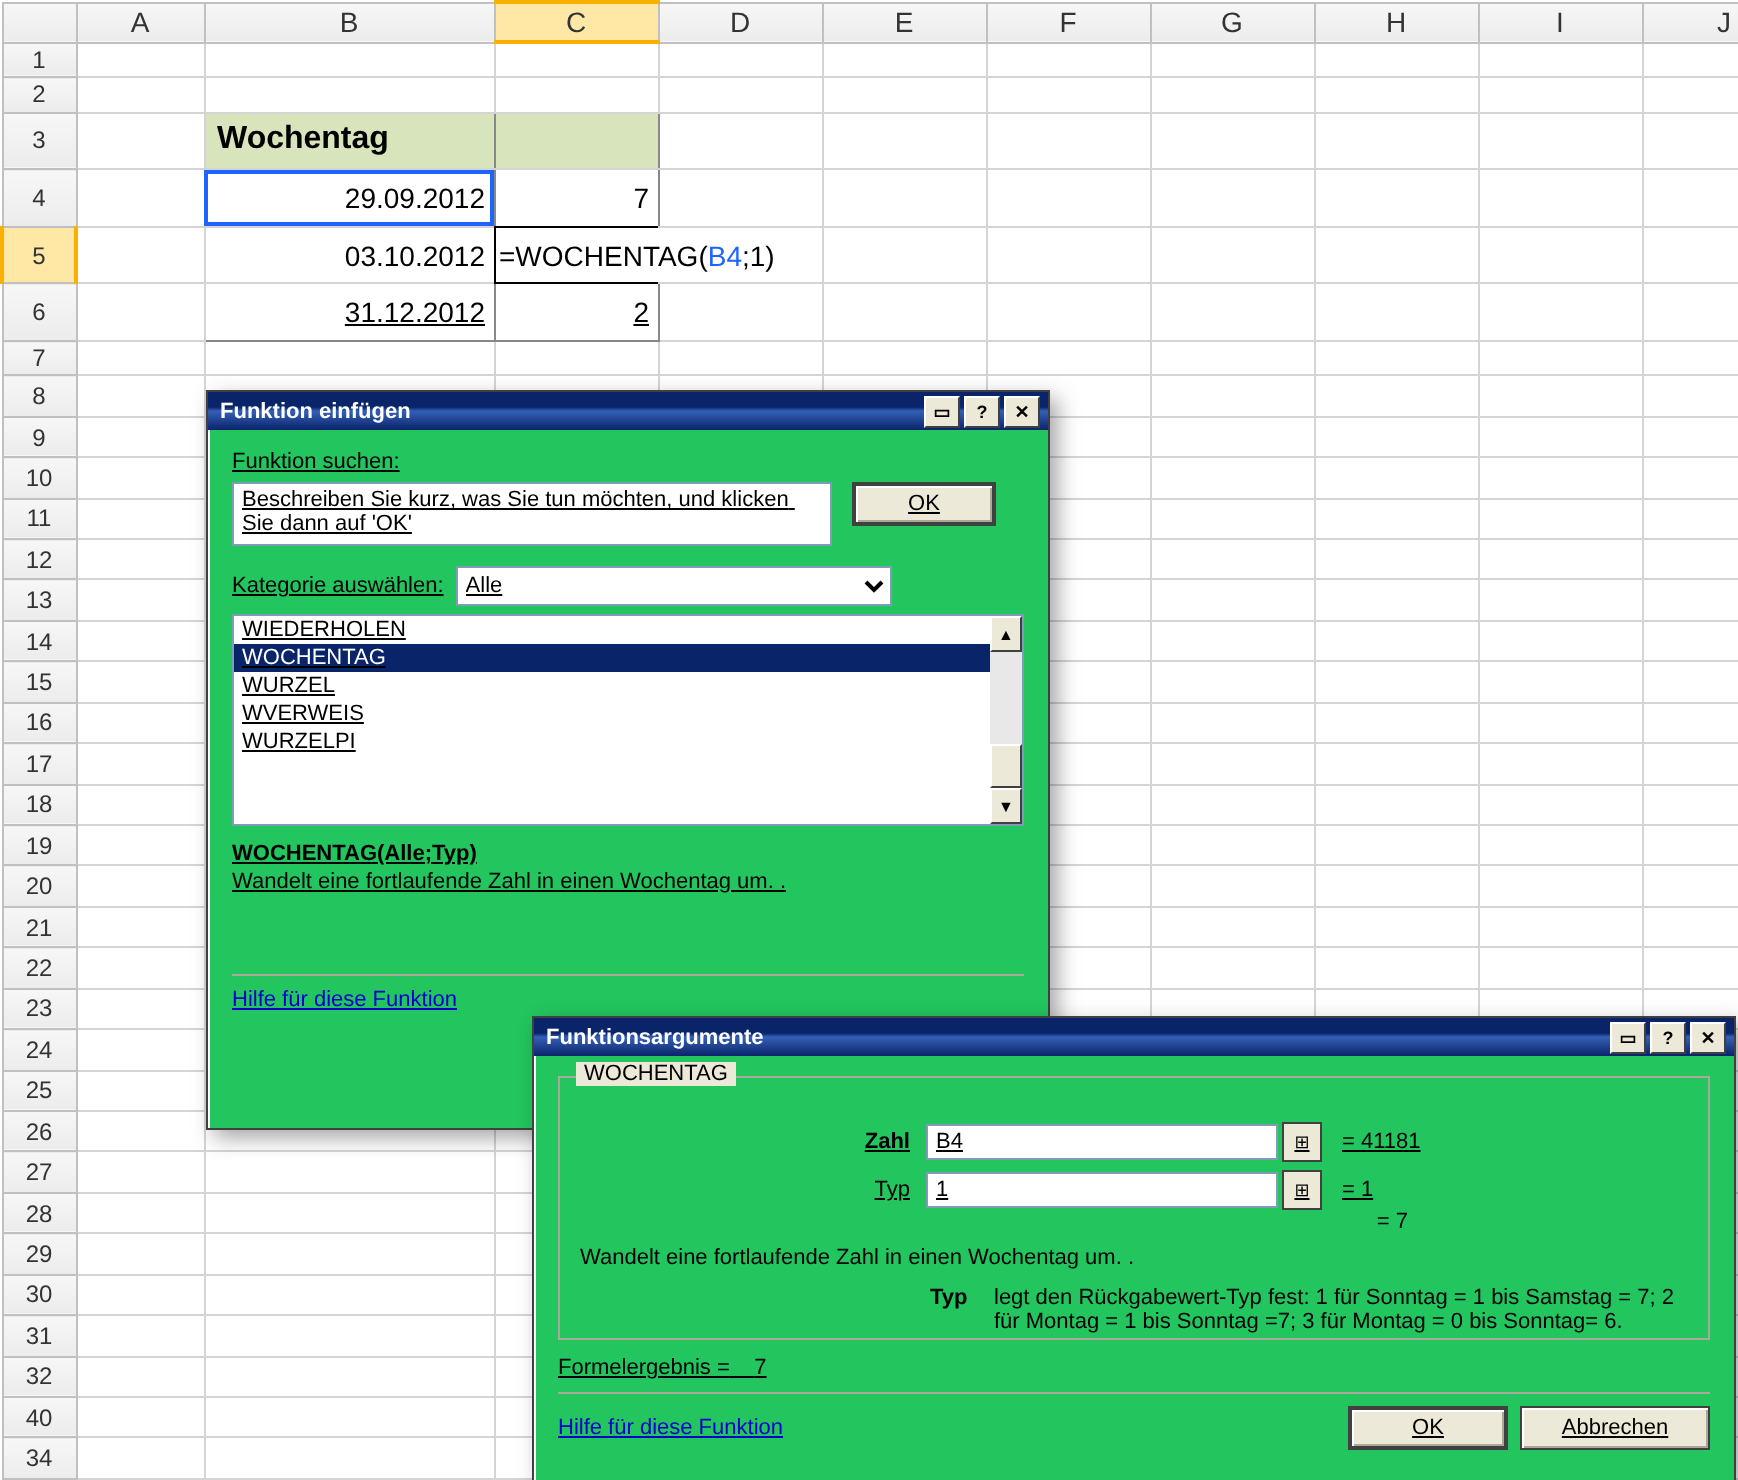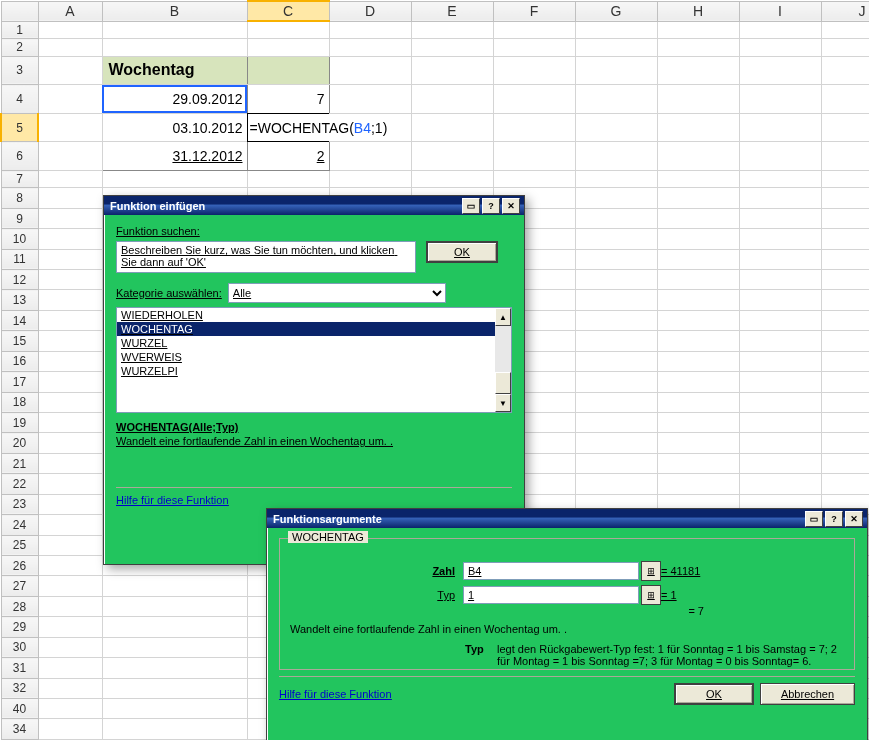--- a/index.html
+++ b/index.html
@@ -290,20 +290,21 @@
     height: 18px;
     margin-left: 2px;
     border: 1px solid #404040;
     background: #ece9d8;
     display: flex;
     align-items: center;
     justify-content: center;
     font-size: 9px;
   }
   .argrow .eval {
+    margin-left: 10px;
     white-space: nowrap;
   }
   hr.sep {
     border: none;
     border-top: 1px solid #aca899;
     margin: 6px 0;
   }
 </style>
 </head>
 <body>
@@ -868,20 +869,25 @@
       <div style="position:absolute; right:150px; top:66px;">=   7</div>
 
       <div style="position:absolute; left:10px; top:84px;">Wandelt eine fortlaufende Zahl in einen Wochentag um. .</div>
 
       <div style="position:absolute; left:185px; right:10px; top:104px; display:flex;">
         <span style="font-weight:bold; flex:0 0 32px;">Typ</span>
         <span style="flex:1;">legt den Rückgabewert-Typ fest: 1 für Sonntag = 1 bis Samstag = 7;  2 für Montag = 1 bis  Sonntag =7;  3 für Montag = 0 bis Sonntag= 6.</span>
       </div>
     </div>
 
+    <div style="margin-top:8px;">
+      <span>Formelergebnis =</span>
+      &nbsp;&nbsp;
+      <span>7</span>
+    </div>
 
     <hr class="sep">
 
     <div style="display:flex; align-items:center;">
       <a href="#" class="link">Hilfe für diese Funktion</a>
       <span style="flex:1"></span>
       <button class="button default" style="width:80px; margin-right:6px;">OK</button>
       <button class="button" style="width:95px;">Abbrechen</button>
     </div>
   </div>

